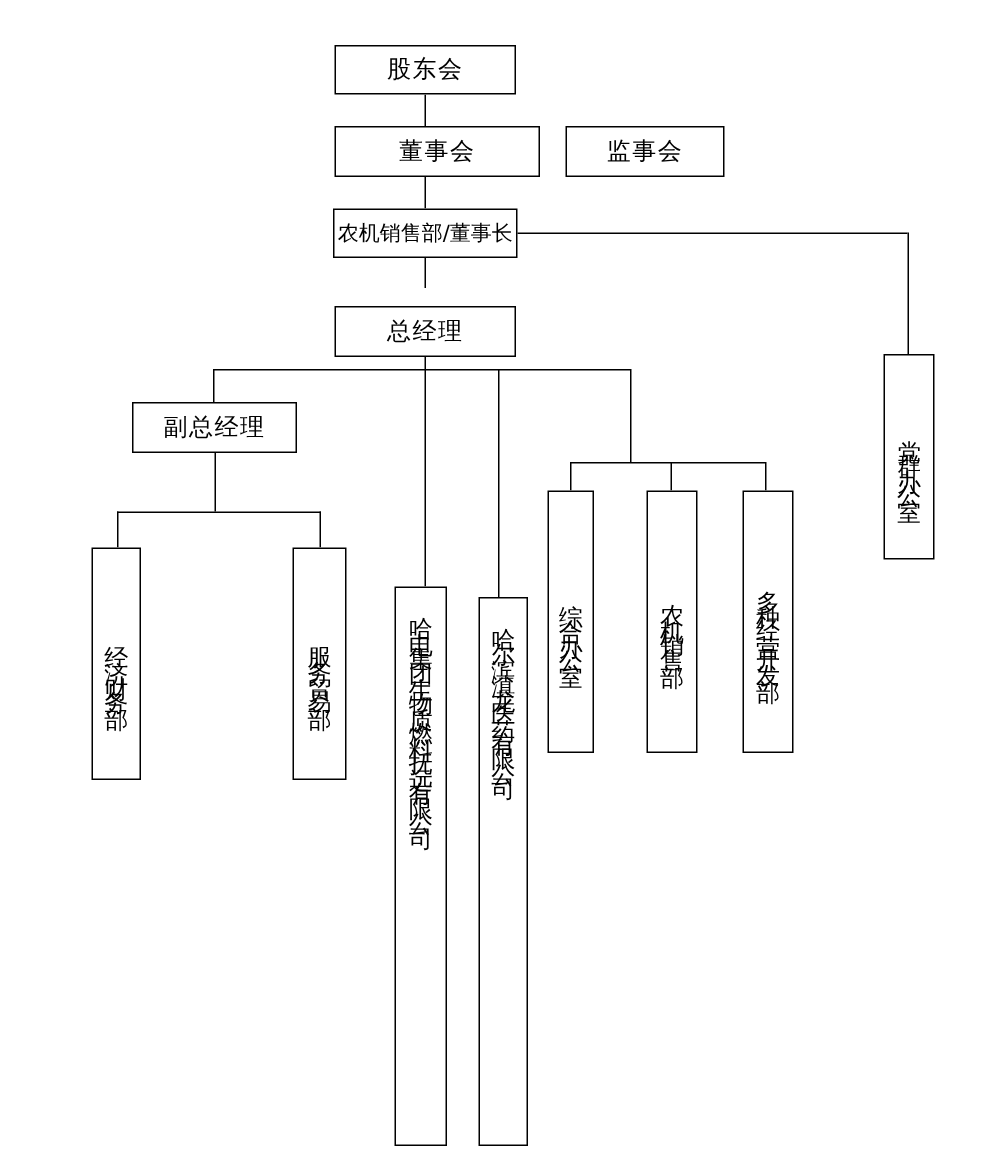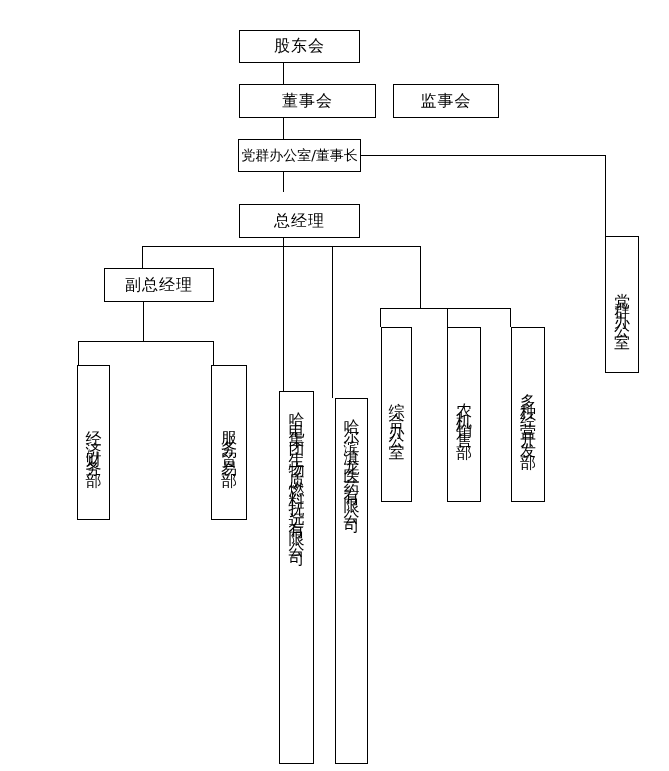--- a/index.html
+++ b/index.html
@@ -18,21 +18,20 @@
     box-sizing: border-box;
     border: 1px solid #000000;
     background: #ffffff;
     display: flex;
     align-items: center;
     justify-content: center;
     font-size: 16px;
     color: #000000;
     letter-spacing: 1px;
     white-space: nowrap;
-    margin-left: 16px;
   }
   .node.small { font-size: 14px; letter-spacing: 0; }
   .node.v .lbl {
     writing-mode: vertical-rl;
     text-orientation: upright;
     letter-spacing: 10px;
     line-height: 1;
     white-space: nowrap;
   }
   .node.vtop { align-items: flex-start; padding-top: 7px; }
@@ -71,21 +70,21 @@
 
   <div class="node" style="left:223px; top:84px; width:137px; height:34px;">
     <span class="lbl">董事会</span>
   </div>
 
   <div class="node" style="left:377px; top:84px; width:106px; height:34px;">
     <span class="lbl">监事会</span>
   </div>
 
   <div class="node small" style="left:222px; top:139px; width:123px; height:33px;">
-    <span class="lbl">党群办公室/董事长</span>
+    <span class="lbl">农机销售部/董事长</span>
   </div>
 
   <div class="node" style="left:223px; top:204px; width:121px; height:34px;">
     <span class="lbl">总经理</span>
   </div>
 
   <div class="node" style="left:88px; top:268px; width:110px; height:34px;">
     <span class="lbl">副总经理</span>
   </div>
 

